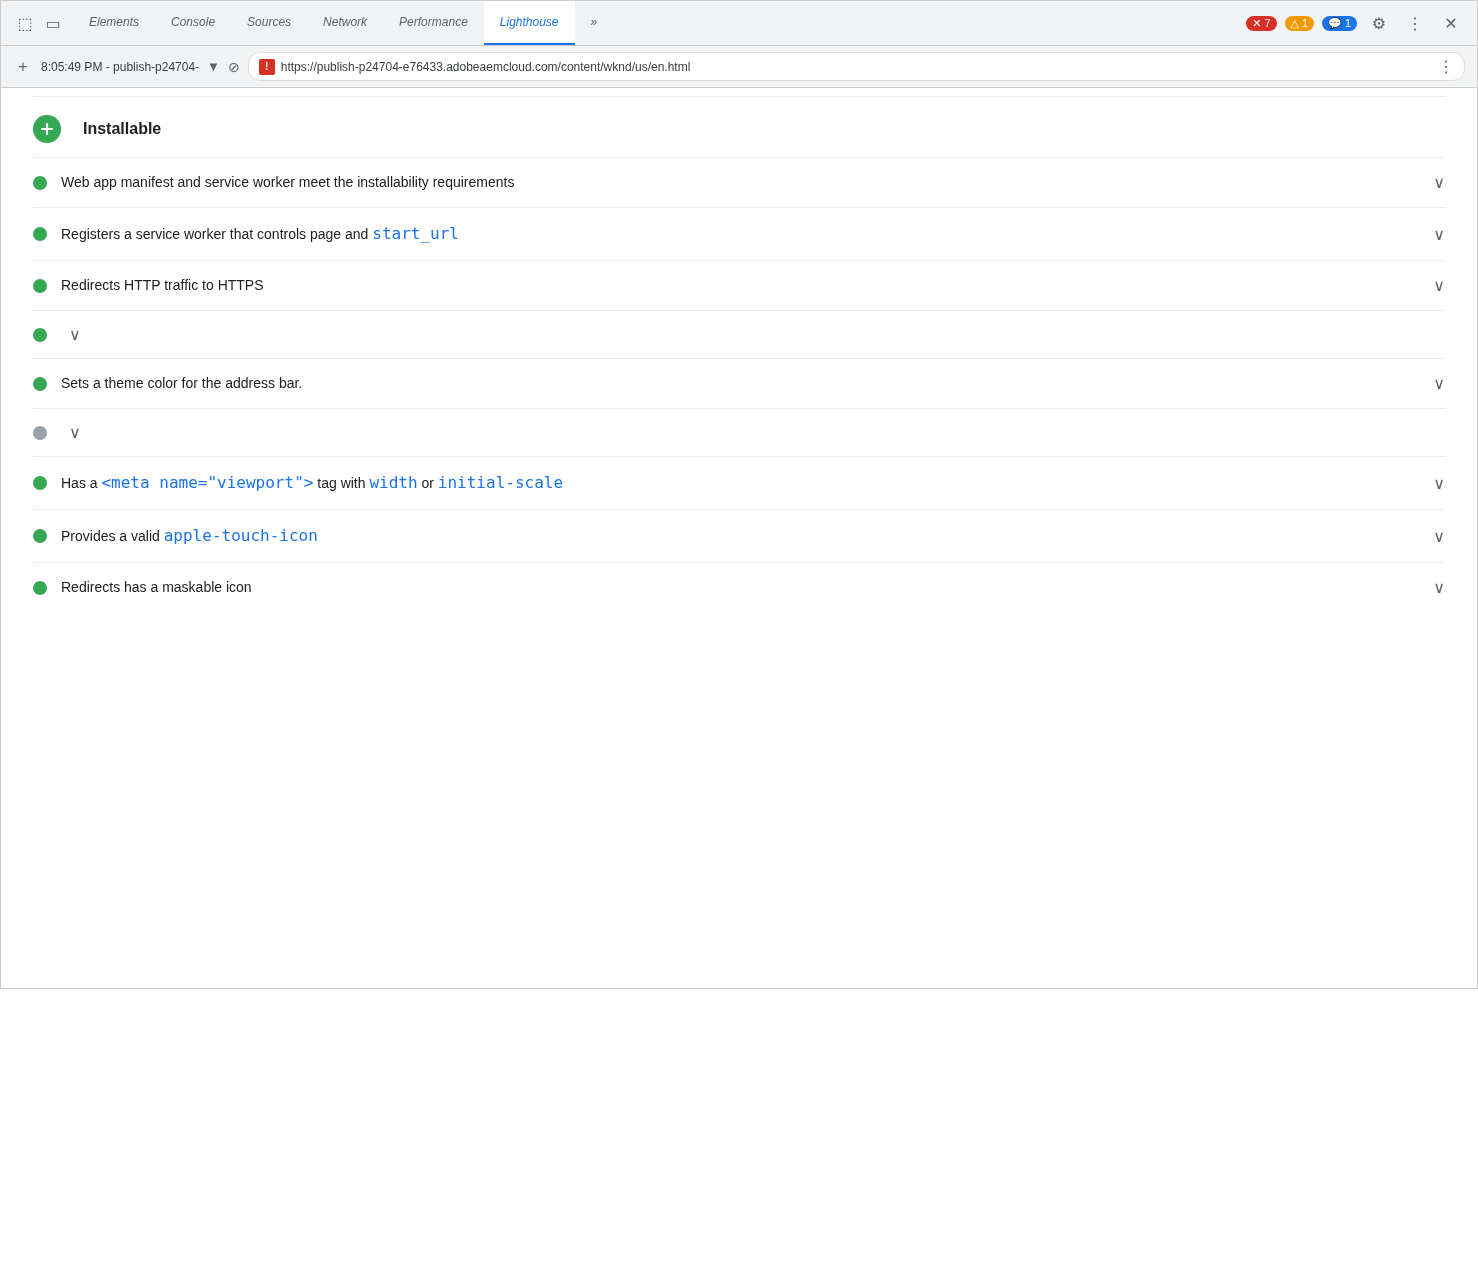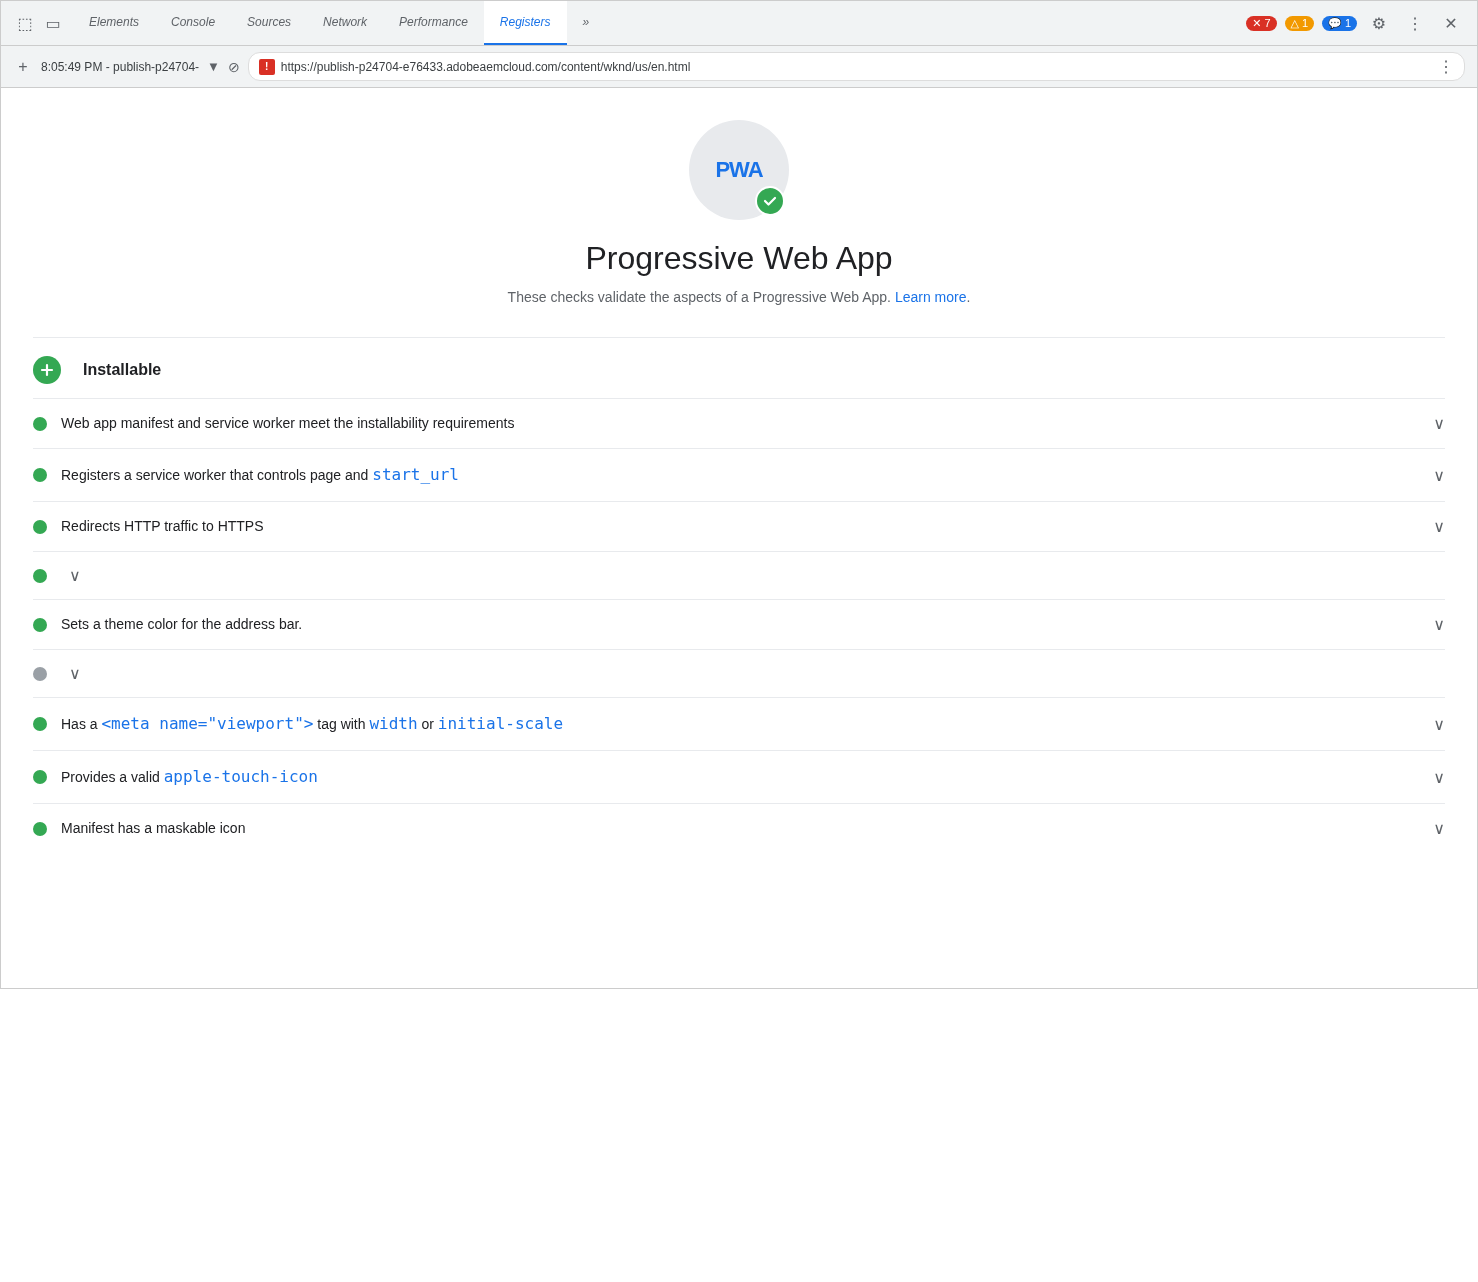--- a/index.html
+++ b/index.html
@@ -118,21 +118,21 @@
       <div class="tab-item">
           <span>Sources</span>
         </div>
       <div class="tab-item">
           <span>Network</span>
         </div>
       <div class="tab-item">
           <span>Performance</span>
         </div>
       <div class="tab-item active">
-          <span>Registers</span>
+          <span>Lighthouse</span>
         </div>
       <div class="tab-item">
           <span>»</span>
         </div>
     </div>
     <div class="tab-bar-right">
       <div class="badge-error">
         <span>✕</span>
         <span>7</span>
       </div>
@@ -163,37 +163,20 @@
     <span class="address-no-allow">⊘</span>
     <div class="address-url-row">
       <div class="security-icon">!</div>
       <span class="url-text">https://publish-p24704-e76433.adobeaemcloud.com/content/wknd/us/en.html</span>
       <span class="more-btn">⋮</span>
     </div>
   </div>
 
   <div class="main-content">
 
-    <div class="pwa-header">
-      <div class="pwa-icon-circle">
-        <div style="position:relative;">
-          <span class="pwa-logo-text">P<span style="color:#1a73e8">W</span>A</span>
-        </div>
-        <div class="pwa-check-badge">
-          <svg width="16" height="16" viewBox="0 0 16 16">
-            <path d="M3 8l3.5 3.5L13 5" stroke="#fff" stroke-width="2.2" fill="none" stroke-linecap="round" stroke-linejoin="round"></path>
-          </svg>
-        </div>
-      </div>
-      <h1 class="pwa-title">Progressive Web App</h1>
-      <p class="pwa-subtitle">
-        <span>These checks validate the aspects of a Progressive Web App.</span>
-        <a href="#">Learn more</a>.
-      </p>
-    </div>
 
     <div class="section-header">
       <div class="section-icon-green">
         <svg width="16" height="16" viewBox="0 0 16 16">
           <path d="M8 3v10M3 8h10" stroke="#fff" stroke-width="2.2" stroke-linecap="round"></path>
         </svg>
       </div>
       <span class="section-title">Installable</span>
     </div>
 
@@ -245,18 +228,18 @@
     <div class="audit-row">
       <div class="dot-green"></div>
       <span class="audit-text">
         <span>Provides a valid </span><code class="code-link">apple-touch-icon</code>
       </span>
       <span class="chevron-icon">∨</span>
     </div>
 
     <div class="audit-row">
       <div class="dot-green"></div>
-      <span class="audit-text">Manifest has a maskable icon</span>
+      <span class="audit-text">Redirects has a maskable icon</span>
       <span class="chevron-icon">∨</span>
     </div>
 
   </div>
 </div>
 
 </body></html>

